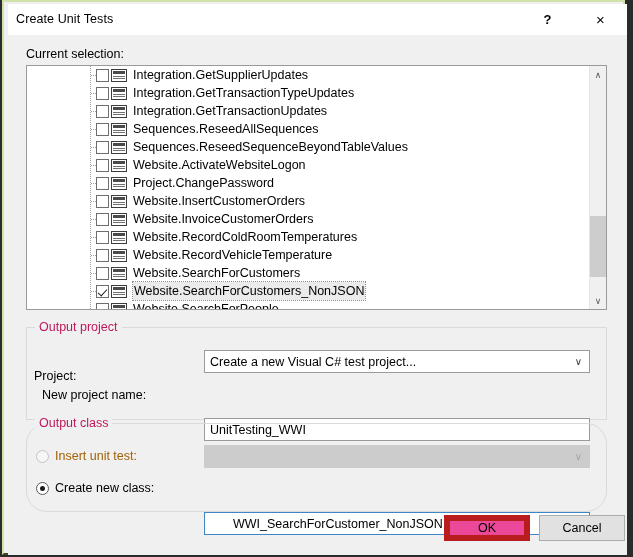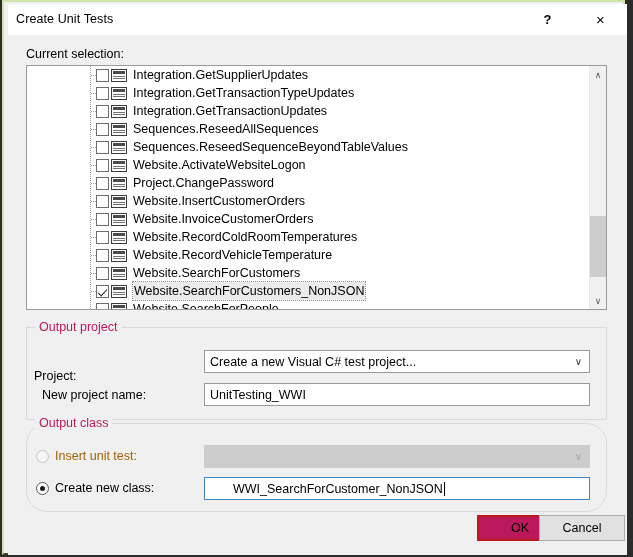--- a/index.html
+++ b/index.html
@@ -301,20 +301,21 @@
     position: absolute;
     box-sizing: border-box;
     height: 23px;
     border: 1px solid #9a9a9a;
     background: #ffffff;
     display: flex;
     align-items: center;
     padding-left: 5px;
     font-size: 12.5px;
     color: #000;
+    margin-top: 35px;
   }
   .textbox.focused {
     border: 1px solid #3e87c4;
   }
   .caret-bar {
     display: inline-block;
     width: 1px;
     height: 14px;
     background: #000;
     margin-left: 1px;
@@ -350,23 +351,22 @@
     font-family: "Liberation Sans", sans-serif;
     font-size: 12.5px;
     color: #000;
     display: flex;
     align-items: center;
     justify-content: center;
     padding: 0;
     cursor: default;
   }
   .btn.default {
-    border: 2px solid #b91c1c;
-    background: #be185d;
-    margin-left: 33px;
+    border: 6px solid #b91c1c;
+    background: #ec4899;
   }
   #ok-btn { left: 436px; top: 480px; }
   #cancel-btn { left: 531px; top: 480px; }
 </style>
 </head>
 <body>
 
 <div id="window-frame">
   <div id="green-border">
     <div id="dialog">

